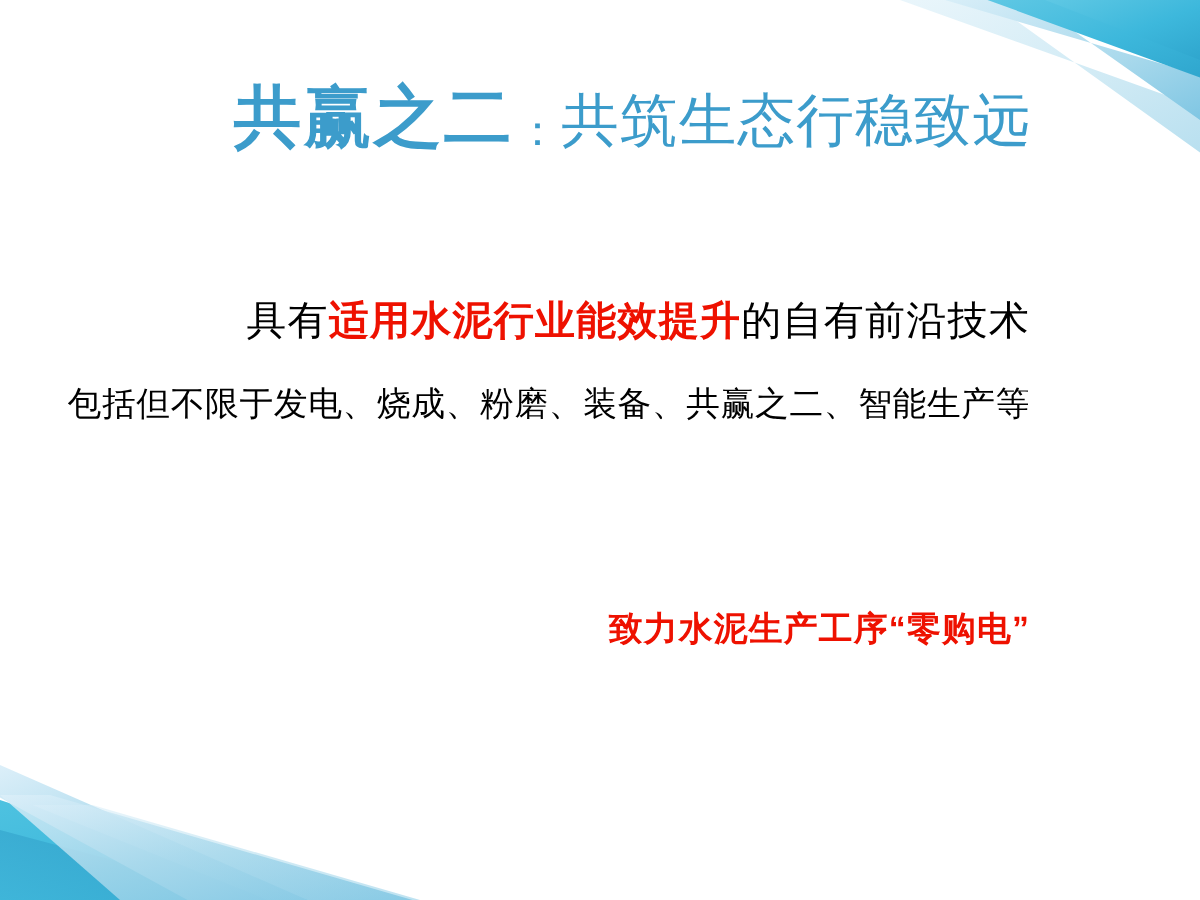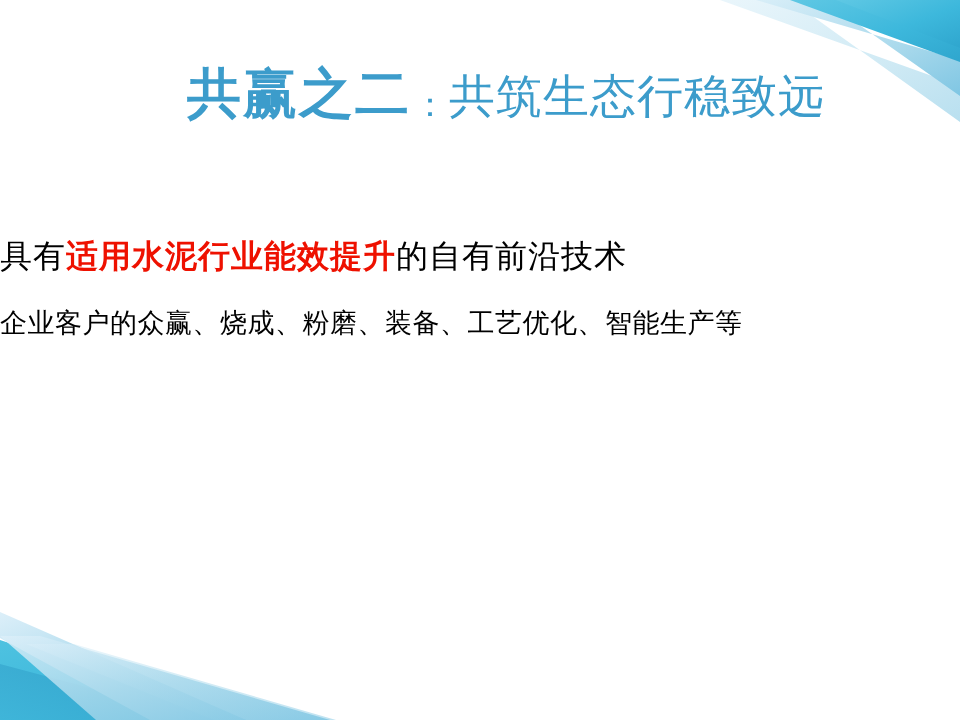--- a/index.html
+++ b/index.html
@@ -61,21 +61,21 @@
     letter-spacing: 1px;
     color: #3C9CCB;
     vertical-align: baseline;
   }
 
   
   .body-line {
     position: absolute;
     left: 0;
     width: 824px;
-    text-align: left;
+    text-align: right;
     white-space: nowrap;
     color: #000000;
   }
   #line-tech {
     top: 235px;
     font-size: 32px;
     letter-spacing: 1px;
   }
   #line-scope {
     top: 305px;
@@ -160,19 +160,22 @@
 
   <div class="title-block">
     <span class="title-main">共赢之二</span><span class="title-colon">：</span><span class="title-sub">共筑生态行稳致远</span>
   </div>
 
   <div class="body-line" id="line-tech">
     <span class="plain-black">具有</span><span class="emph-red">适用水泥行业能效提升</span><span class="plain-black">的自有前沿技术</span>
   </div>
 
   <div class="body-line" id="line-scope">
-    <span class="plain-black">企业客户的众赢、烧成、粉磨、装备、工艺优化、智能生产等</span>
+    <span class="plain-black">包括但不限于发电、烧成、粉磨、装备、共赢之二、智能生产等</span>
   </div>
 
 
+  <div class="body-line" id="line-zero">
+    <span class="emph-red">致力水泥生产工序“零购电”</span>
+  </div>
 
 
 </div>
 
 </body></html>

